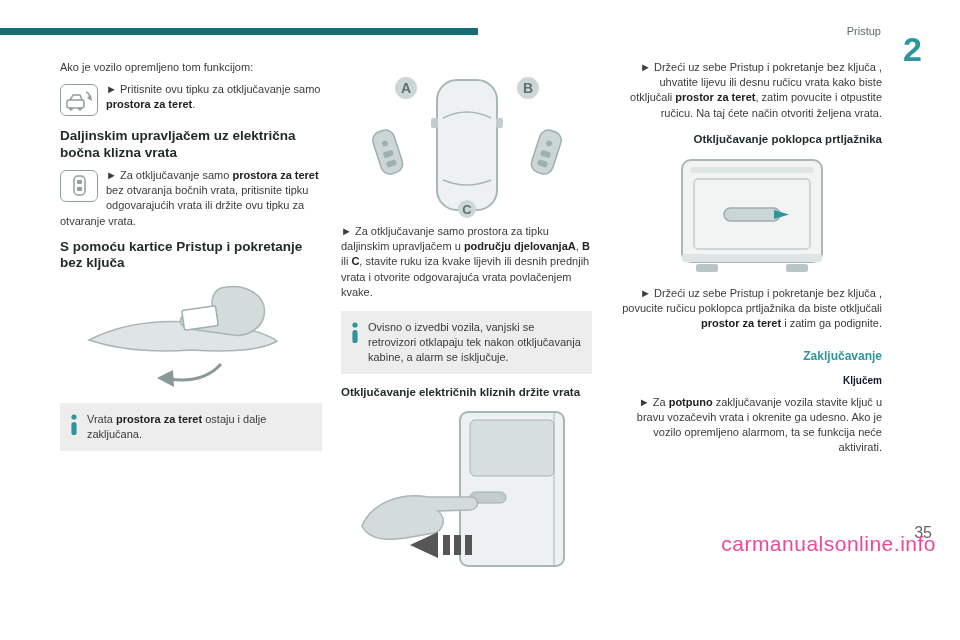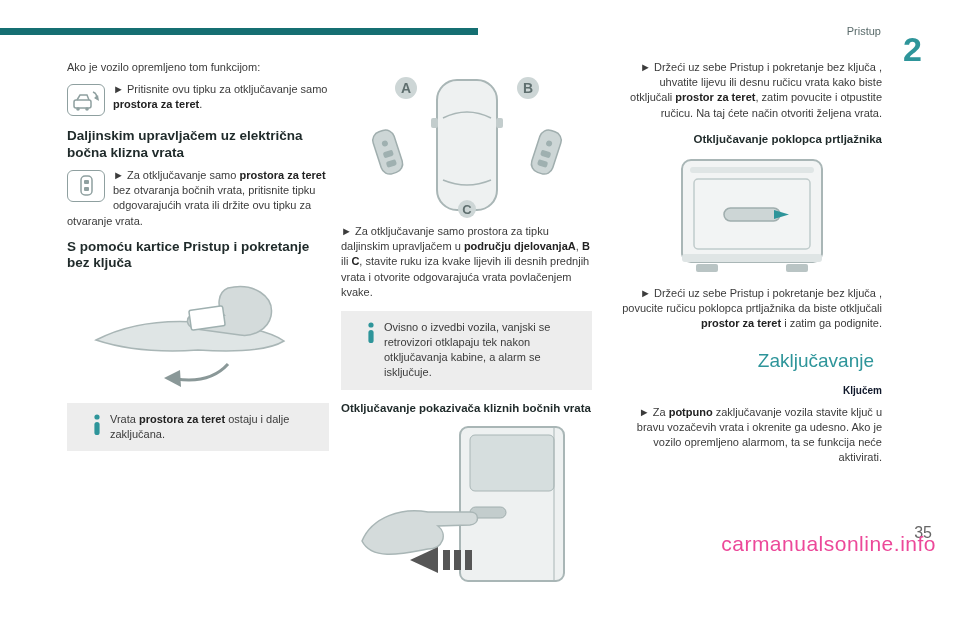--- a/index.html
+++ b/index.html
@@ -11,45 +11,45 @@
     position:relative;
     overflow:hidden;
   }
   .page { position:relative; width:960px; height:564px; background:#fff; }
 
   .topbar { position:absolute; left:0; top:28px; width:478px; height:7px; background:#156f72; }
   .header-label { position:absolute; top:25px; right:79px; font-size:11px; color:#5a6b6b; }
   .chapter-num { position:absolute; top:32px; right:38px; font-size:34px; font-weight:bold; color:#2e959a; line-height:1; }
 
   .col { position:absolute; top:60px; font-size:11px; line-height:1.38; color:#3b3b3b; }
-  .col1 { left:60px;  width:262px;margin-left:7px; }
+  .col1 { left:60px;  width:262px; }
   .col2 { left:341px; width:251px; }
   .col3 { left:622px; width:260px;text-align:right; }
 
   .para { margin-bottom:7px; }
   .para::after { content:""; display:block; clear:both; }
   b { color:#222; }
 
   .subhead  { font-size:13.5px; font-weight:bold; color:#1f2a2a; margin:10px 0 7px; line-height:1.22; }
   .minihead { font-size:11.5px; font-weight:bold; color:#1f2a2a; margin:11px 0 7px; line-height:1.25; }
-  .section-head { font-size:19px; font-weight:400; color:#2e959a; margin:16px 8px 10px; }
+  .section-head { font-size:12px; font-weight:700; color:#2e959a; margin:16px 0 10px; }
   .keyhead { font-size:10px; font-weight:bold; color:#0f172a; margin:0 0 7px; }
 
   .icon-box {
     float:left; width:38px; height:32px;
     border:1.5px solid #8fa0a0; border-radius:6px;
     margin:2px 8px 2px 0;
     display:flex; align-items:center; justify-content:center;
     background:#fff;
   }
 
   .note {
     background:#ededed;
     display:flex; gap:9px;
-    padding:9px 26px;
+    padding:9px 10px;
     margin:11px 0 10px;
     color:#3b3b3b;
   }
   .note-icon { flex:0 0 auto; padding-top:2px; }
 
   .figure { margin:8px 0 6px; display:flex; justify-content:center; }
 
   .watermark { position:absolute; right:24px; bottom:8px; font-size:21px; color:#ec4899; letter-spacing:0.5px; }
   .pagenum  { position:absolute; right:28px; bottom:22px; font-size:16px; color:#666; }
 
@@ -158,21 +158,21 @@
     <div class="note">
       <span class="note-icon">
         <svg width="8" height="22" viewBox="0 0 8 22">
           <circle cx="4" cy="3" r="2.6" fill="#2e959a"></circle>
           <rect x="1.4" y="8" width="5.2" height="13" rx="2.6" fill="#2e959a"></rect>
         </svg>
       </span>
       <span>Ovisno o izvedbi vozila, vanjski se retrovizori otklapaju tek nakon otključavanja kabine, a alarm se isključuje.</span>
     </div>
 
-    <h3 class="minihead">Otključavanje pokazivača kliznih bočnih vrata</h3>
+    <h3 class="minihead">Otključavanje električnih kliznih držite vrata</h3>
 
     <div class="figure">
       <svg width="250" height="162" viewBox="0 0 250 162">
         <rect x="118" y="4" width="104" height="154" rx="8" fill="#eef1f1" stroke="#a9b6b6" stroke-width="2"></rect>
         <rect x="128" y="12" width="84" height="56" rx="5" fill="#d6dede" stroke="#a9b6b6" stroke-width="1"></rect>
         <line x1="212" y1="4" x2="212" y2="158" stroke="#a9b6b6" stroke-width="1"></line>
         <rect x="128" y="84" width="36" height="11" rx="5.5" fill="#c3cdcd" stroke="#a0aeae" stroke-width="1"></rect>
         <path d="M20,118 C30,94 60,84 86,89 L128,89 C138,89 138,101 128,102 L96,103 C106,111 101,126 86,126 C60,131 30,138 20,118 Z" fill="#d4dbdb" stroke="#a9b6b6" stroke-width="1.5"></path>
         <polygon points="96,124 96,150 68,137" fill="#565656"></polygon>
         <rect x="101" y="127" width="7" height="20" fill="#565656"></rect>

